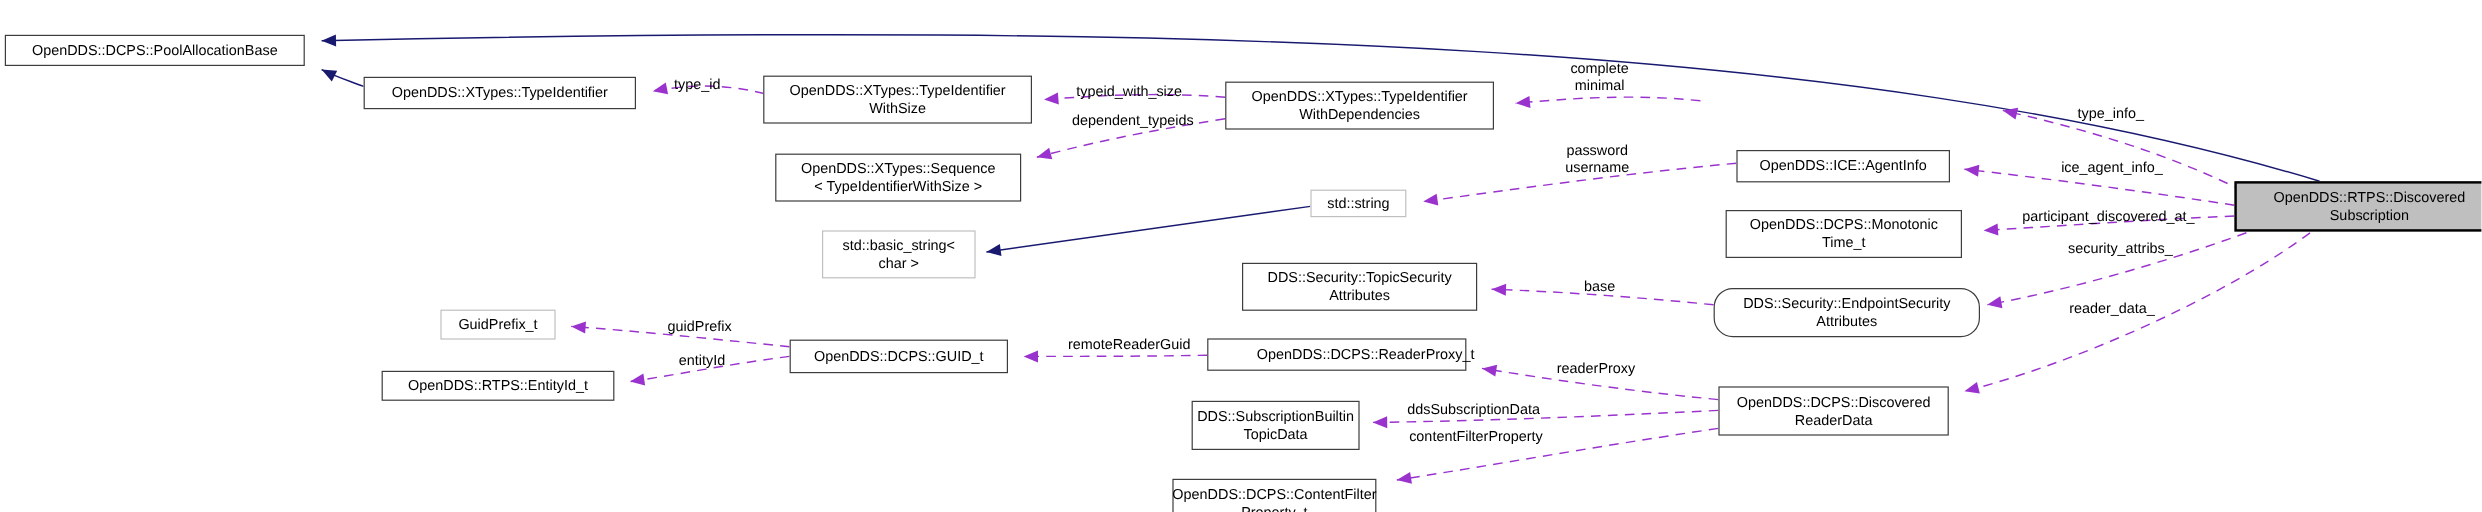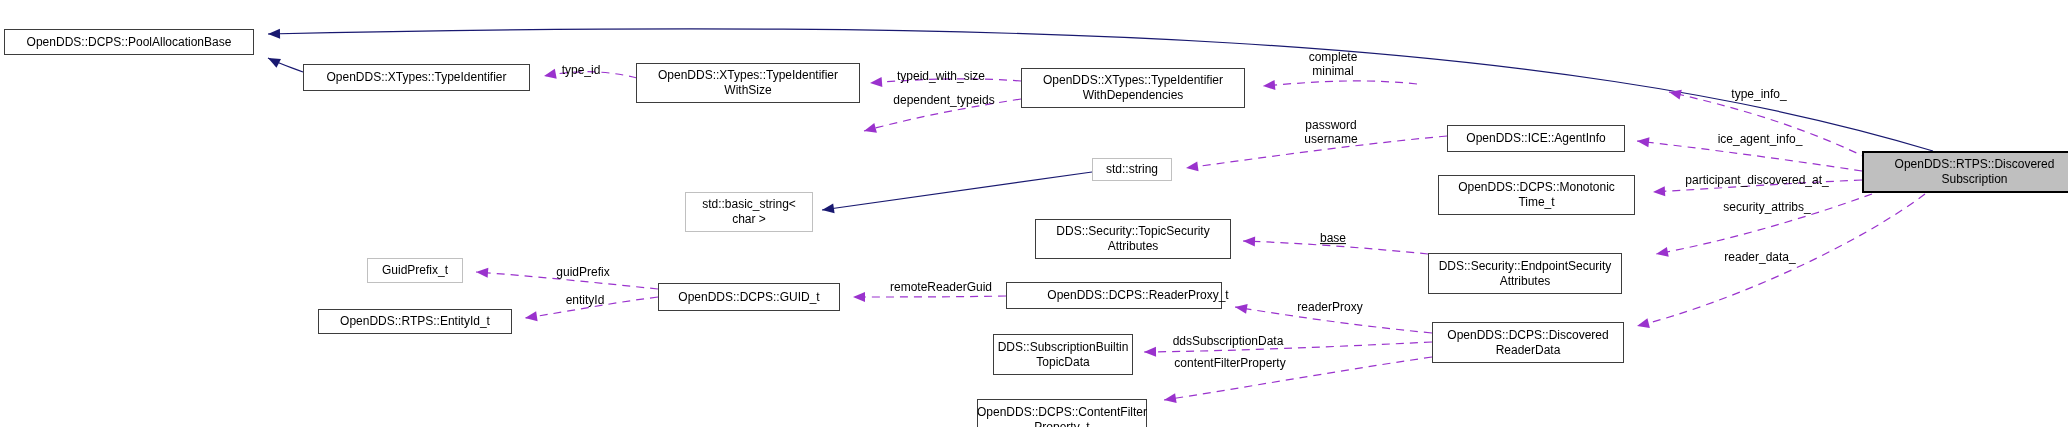--- a/index.html
+++ b/index.html
@@ -103,31 +103,33 @@
     <path class="usage" d="M 1006 276 C 955 277, 902 277, 853 277" marker-end="url(#arr-orchid)"></path>
     <path class="usage" d="M 1432 313 C 1350 305, 1292 296, 1235 287" marker-end="url(#arr-orchid)"></path>
     <path class="usage" d="M 1432 322 C 1330 327, 1232 331, 1144 332" marker-end="url(#arr-orchid)"></path>
     <path class="usage" d="M 1432 337 C 1330 352, 1242 368, 1164 380" marker-end="url(#arr-orchid)"></path>
   </svg>
 
   <div class="node" style="left:4px;top:9px;width:250px;height:26px;">OpenDDS::DCPS::PoolAllocationBase</div>
   <div class="node" style="left:303px;top:44px;width:227px;height:27px;">OpenDDS::XTypes::TypeIdentifier</div>
   <div class="node" style="left:636px;top:43px;width:224px;height:40px;">OpenDDS::XTypes::TypeIdentifier
 WithSize</div>
+  <div class="node" style="left:646px;top:108px;width:205px;height:40px;">OpenDDS::XTypes::Sequence
+&lt; TypeIdentifierWithSize &gt;</div>
   <div class="node" style="left:1021px;top:48px;width:224px;height:40px;">OpenDDS::XTypes::TypeIdentifier
 WithDependencies</div>
   <div class="node external" style="left:1092px;top:138px;width:80px;height:23px;">std::string</div>
   <div class="node external" style="left:685px;top:172px;width:128px;height:40px;">std::basic_string&lt;
 char &gt;</div>
   <div class="node" style="left:1447px;top:105px;width:178px;height:27px;">OpenDDS::ICE::AgentInfo</div>
   <div class="node" style="left:1438px;top:155px;width:197px;height:40px;">OpenDDS::DCPS::Monotonic
 Time_t</div>
   <div class="node" style="left:1035px;top:199px;width:196px;height:40px;">DDS::Security::TopicSecurity
 Attributes</div>
-  <div class="node" style="left:1428px;top:233px;width:194px;height:41px;">DDS::Security::EndpointSecurity
+  <div class="node" style="left:1428px;top:220px;width:222px;height:41px;border-radius:16px;">DDS::Security::EndpointSecurity
 Attributes</div>
   <div class="node external" style="left:367px;top:238px;width:96px;height:25px;">GuidPrefix_t</div>
   <div class="node" style="left:318px;top:289px;width:194px;height:25px;">OpenDDS::RTPS::EntityId_t</div>
   <div class="node" style="left:658px;top:263px;width:182px;height:28px;">OpenDDS::DCPS::GUID_t</div>
   <div class="node" style="left:1006px;top:262px;width:216px;height:27px;padding-left:48px;">OpenDDS::DCPS::ReaderProxy_t</div>
   <div class="node" style="left:993px;top:314px;width:140px;height:41px;">DDS::SubscriptionBuiltin
 TopicData</div>
   <div class="node" style="left:977px;top:379px;width:170px;height:41px;">OpenDDS::DCPS::ContentFilter
 Property_t</div>
   <div class="node" style="left:1432px;top:302px;width:192px;height:41px;">OpenDDS::DCPS::Discovered
@@ -139,21 +141,21 @@
   <div class="elabel" style="left:941px;top:57px;">typeid_with_size</div>
   <div class="elabel" style="left:944px;top:81px;">dependent_typeids</div>
   <div class="elabel" style="left:1333px;top:45px;">complete
 minimal</div>
   <div class="elabel" style="left:1759px;top:75px;">type_info_</div>
   <div class="elabel" style="left:1331px;top:113px;">password
 username</div>
   <div class="elabel" style="left:1760px;top:120px;">ice_agent_info_</div>
   <div class="elabel" style="left:1757px;top:161px;">participant_discovered_at_</div>
   <div class="elabel" style="left:1767px;top:188px;">security_attribs_</div>
-  <div class="elabel" style="left:1333px;top:219px;text-decoration:underline;">base</div>
+  <div class="elabel" style="left:1333px;top:219px;">base</div>
   <div class="elabel" style="left:1760px;top:238px;">reader_data_</div>
   <div class="elabel" style="left:583px;top:253px;">guidPrefix</div>
   <div class="elabel" style="left:585px;top:281px;">entityId</div>
   <div class="elabel" style="left:941px;top:268px;">remoteReaderGuid</div>
   <div class="elabel" style="left:1330px;top:288px;">readerProxy</div>
   <div class="elabel" style="left:1228px;top:322px;">ddsSubscriptionData</div>
   <div class="elabel" style="left:1230px;top:344px;">contentFilterProperty</div>
 
 </div>
 

